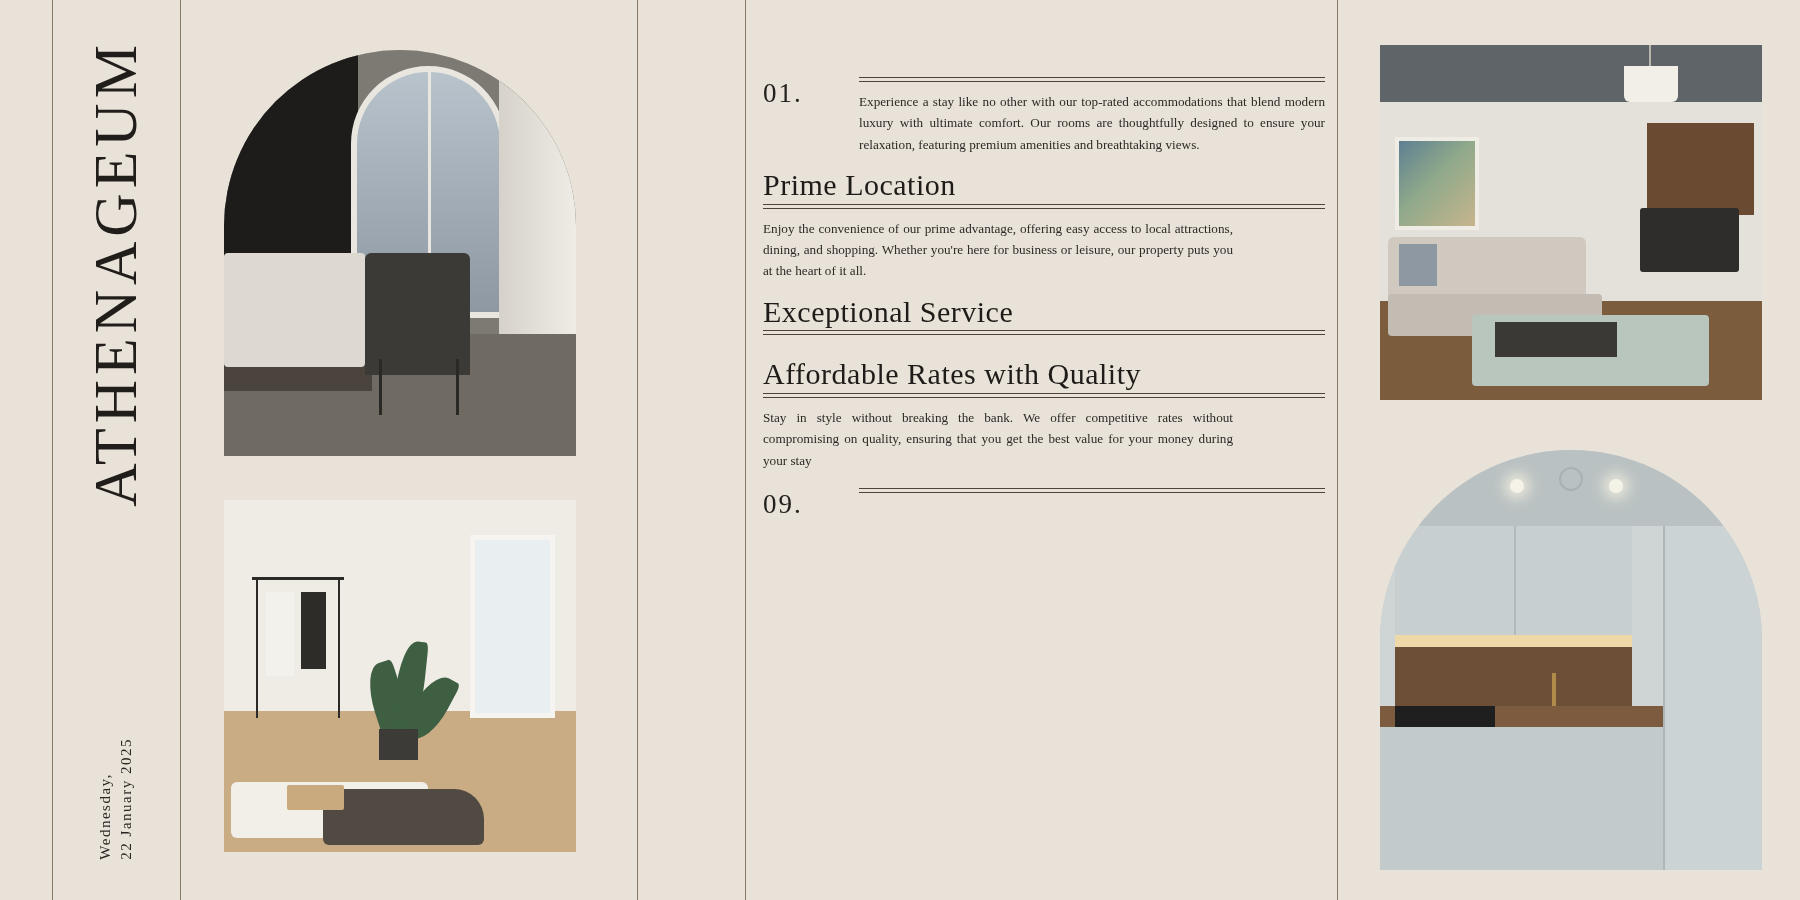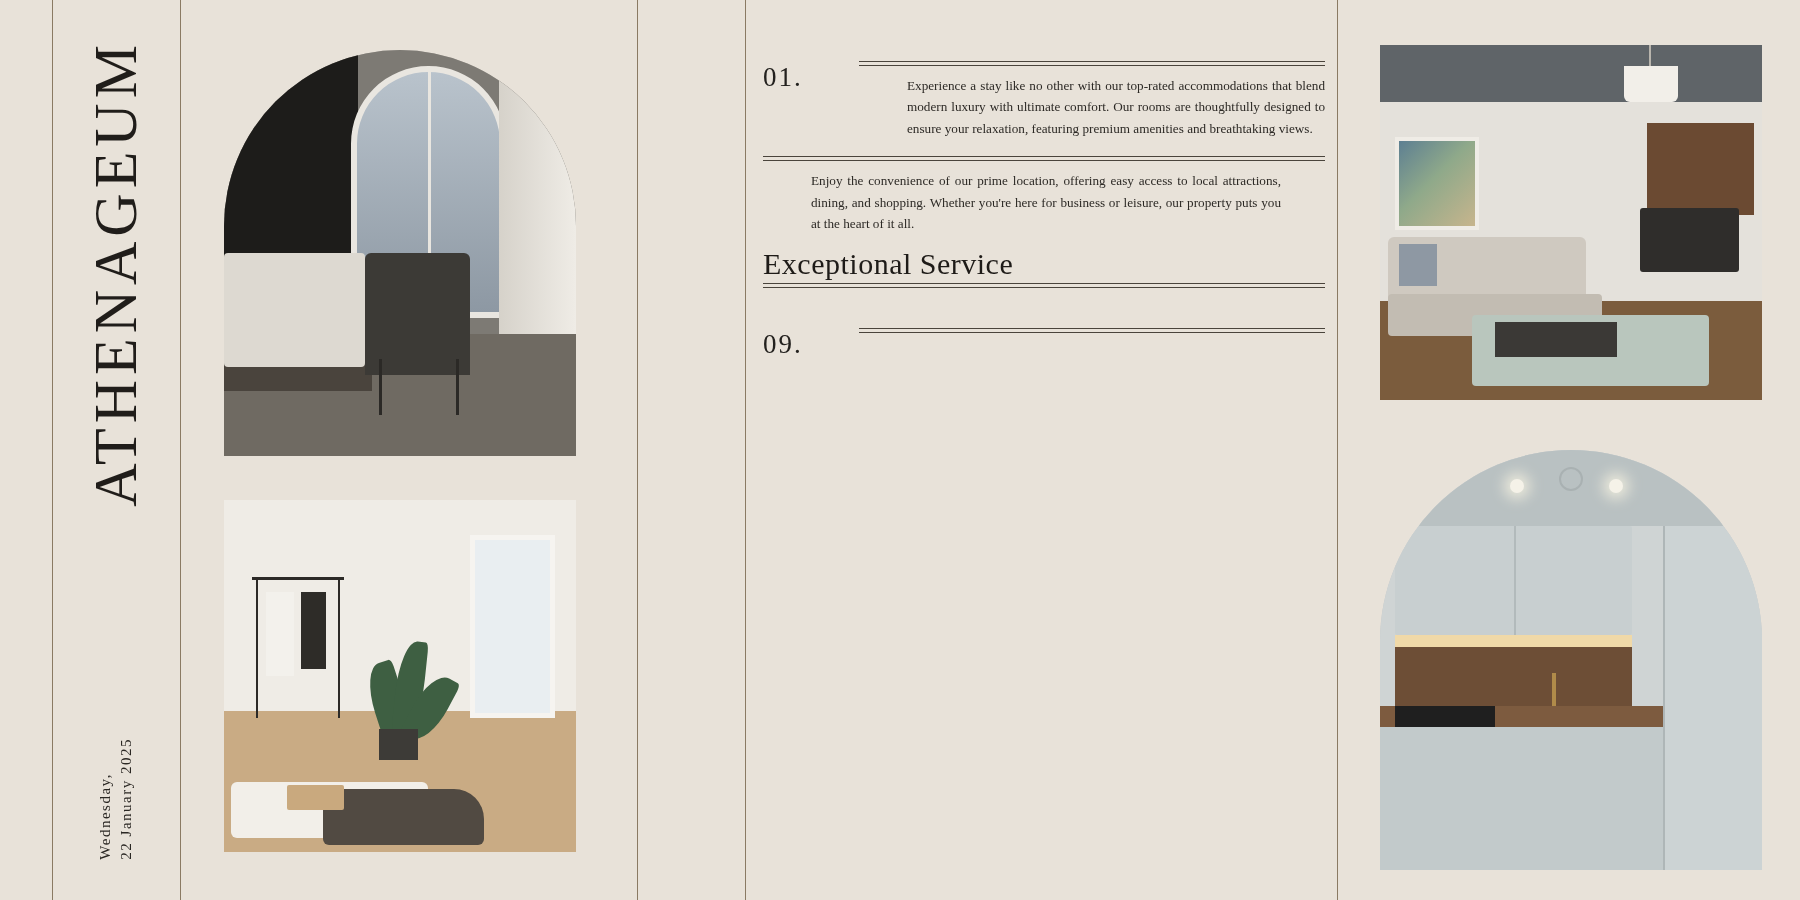--- a/index.html
+++ b/index.html
@@ -286,21 +286,21 @@
     background:#ccd3d4; border-left:2px solid #aeb6b7;
   }
   .p-kitchen .vent {
     position:absolute; left:50%; top:4%; width:24px; height:24px;
     border:2px solid #a9b1b2; border-radius:50%; transform:translateX(-50%);
   }
 
   
   .content {
     position: absolute;
-    left: 745px; top: 0;
+    left: 745px; top: 16px;
     width: 592px; height: 755px;
     padding: 58px 12px 20px 18px;
   }
   .item { display: flex; margin-bottom: 14px; }
   .num {
     width: 96px;
     flex: 0 0 96px;
     font-size: 27px;
     letter-spacing: 2px;
     color: #23211e;
@@ -320,21 +320,20 @@
     height: 5px;
     border-top: 1.5px solid #4a443c;
     border-bottom: 1.5px solid #4a443c;
   }
   .desc {
     font-size: 13.2px;
     line-height: 1.62;
     color: #2c2925;
     text-align: justify;
     max-width: 470px;
-    margin-left: 48px;
   }
 </style>
 </head>
 <body>
 
 <div class="page">
 
   <div class="vrule r1"></div>
   <div class="vrule r2"></div>
   <div class="vrule r3"></div>
@@ -389,33 +388,39 @@
     <div class="item">
       <div class="num">01.</div>
       <div class="body">
         <div class="hr-double"></div>
         <div class="desc">Experience a stay like no other with our top-rated accommodations that blend modern luxury with ultimate comfort. Our rooms are thoughtfully designed to ensure your relaxation, featuring premium amenities and breathtaking views.</div>
       </div>
     </div>
 
     <div class="item">
       <div class="body">
+        <div class="head">Prime Location</div>
         <div class="hr-double"></div>
-        <div class="desc">Enjoy the convenience of our prime location, offering easy access to local attractions, dining, and shopping. Whether you're here for business or leisure, our property puts you at the heart of it all.</div>
+        <div class="desc">Enjoy the convenience of our prime advantage, offering easy access to local attractions, dining, and shopping. Whether you're here for business or leisure, our property puts you at the heart of it all.</div>
       </div>
     </div>
 
     <div class="item">
       <div class="body">
         <div class="head">Exceptional Service</div>
         <div class="hr-double"></div>
       </div>
     </div>
 
     <div class="item">
+      <div class="body">
+        <div class="head">Affordable Rates with Quality</div>
+        <div class="hr-double"></div>
+        <div class="desc">Stay in style without breaking the bank. We offer competitive rates without compromising on quality, ensuring that you get the best value for your money during your stay</div>
+      </div>
     </div>
 
     <div class="item">
       <div class="num">09.</div>
       <div class="body">
         <div class="hr-double"></div>
       </div>
     </div>
 
   </div>

